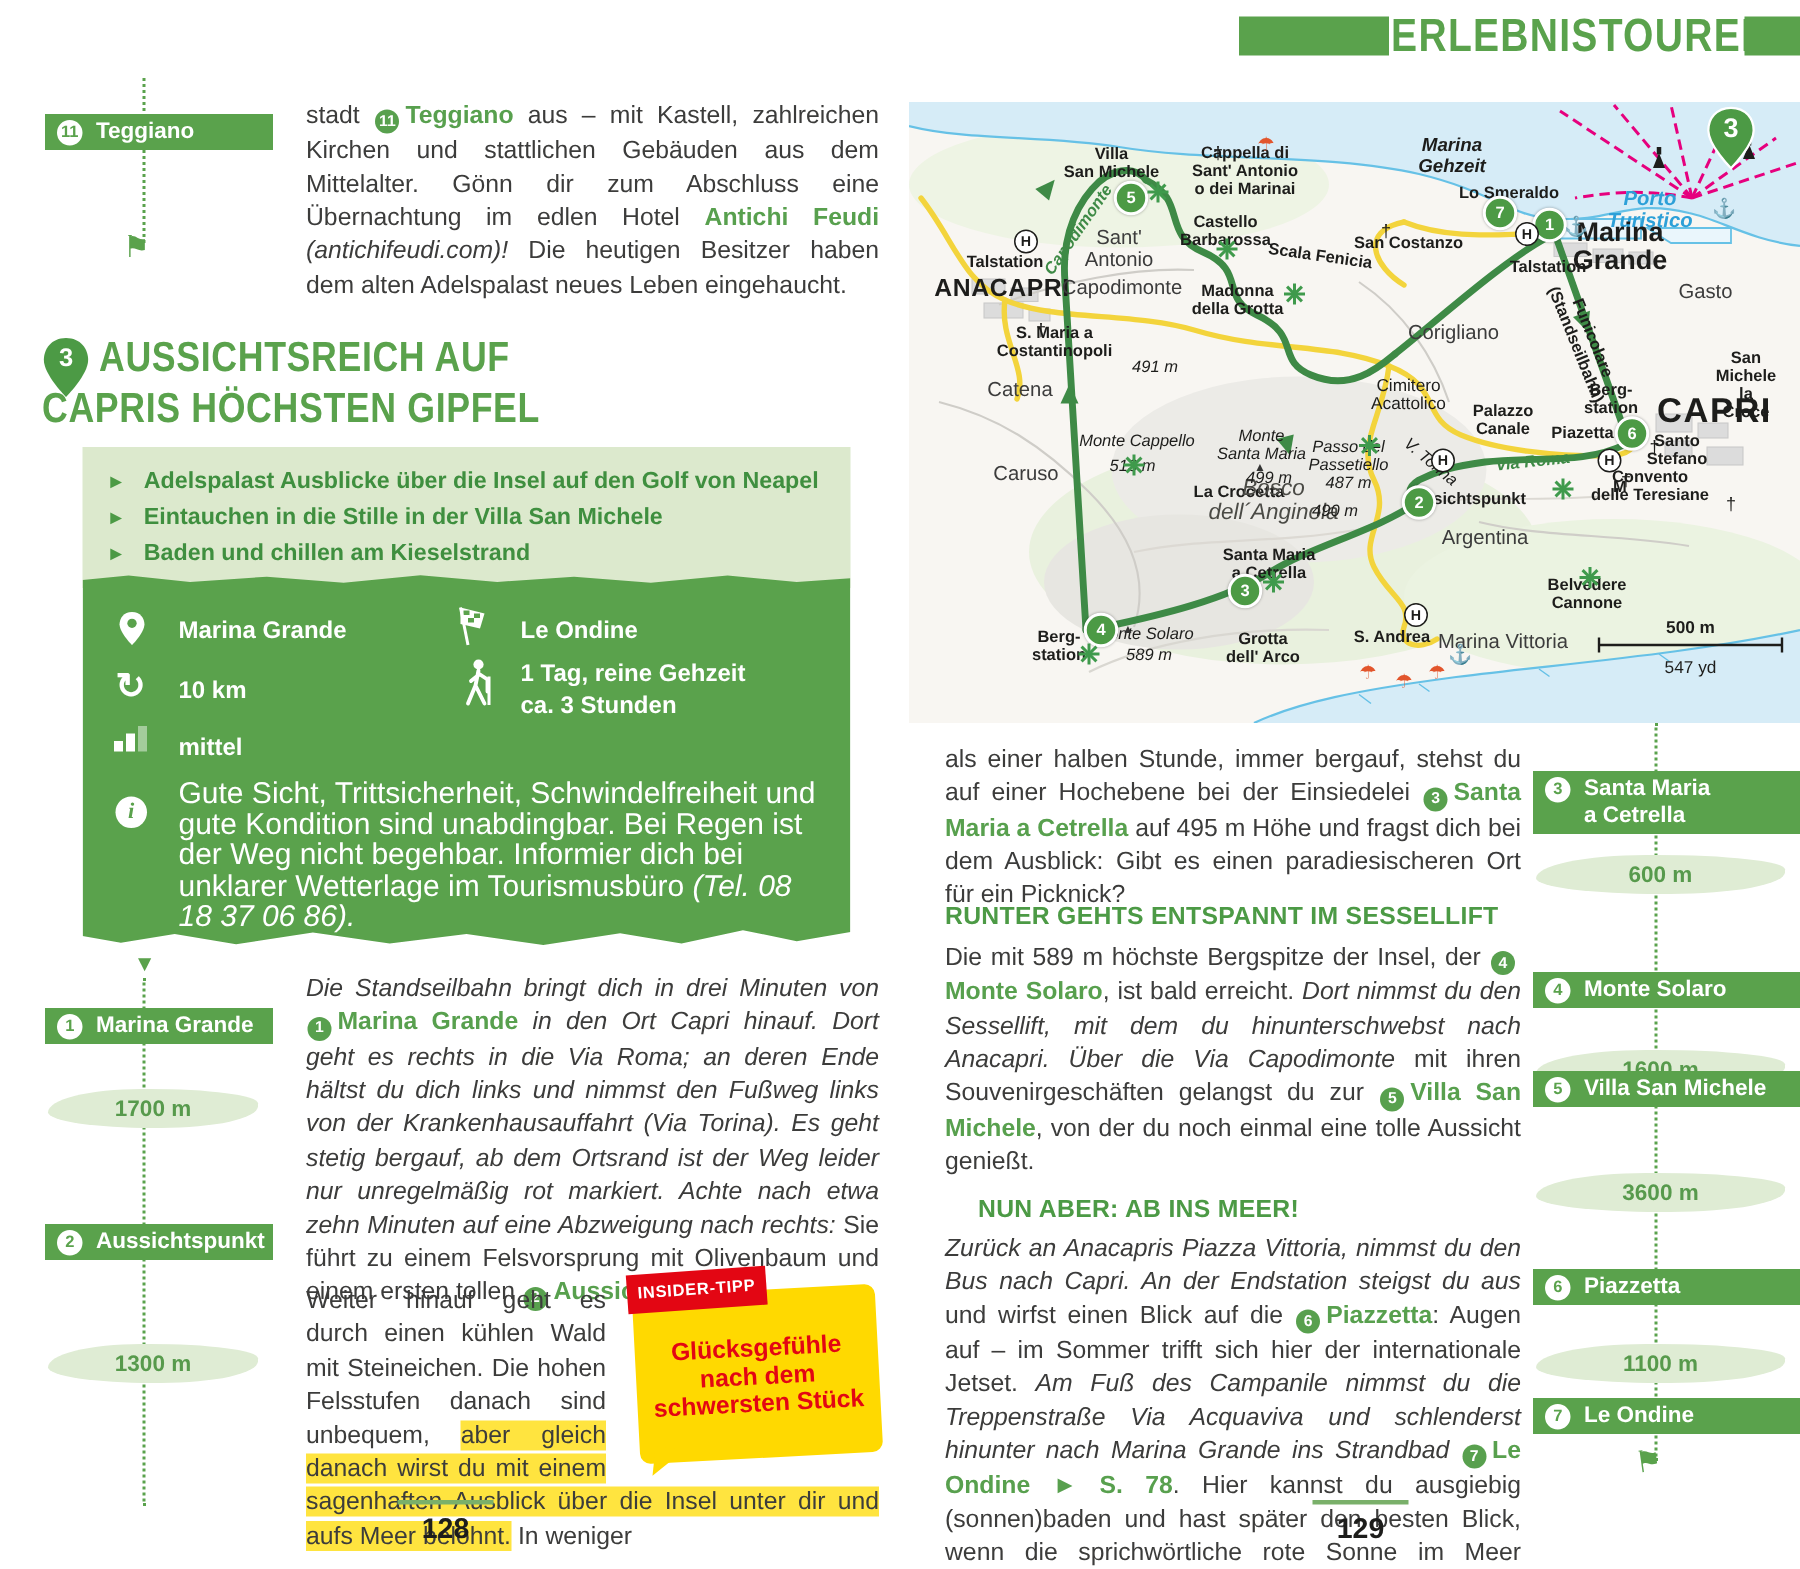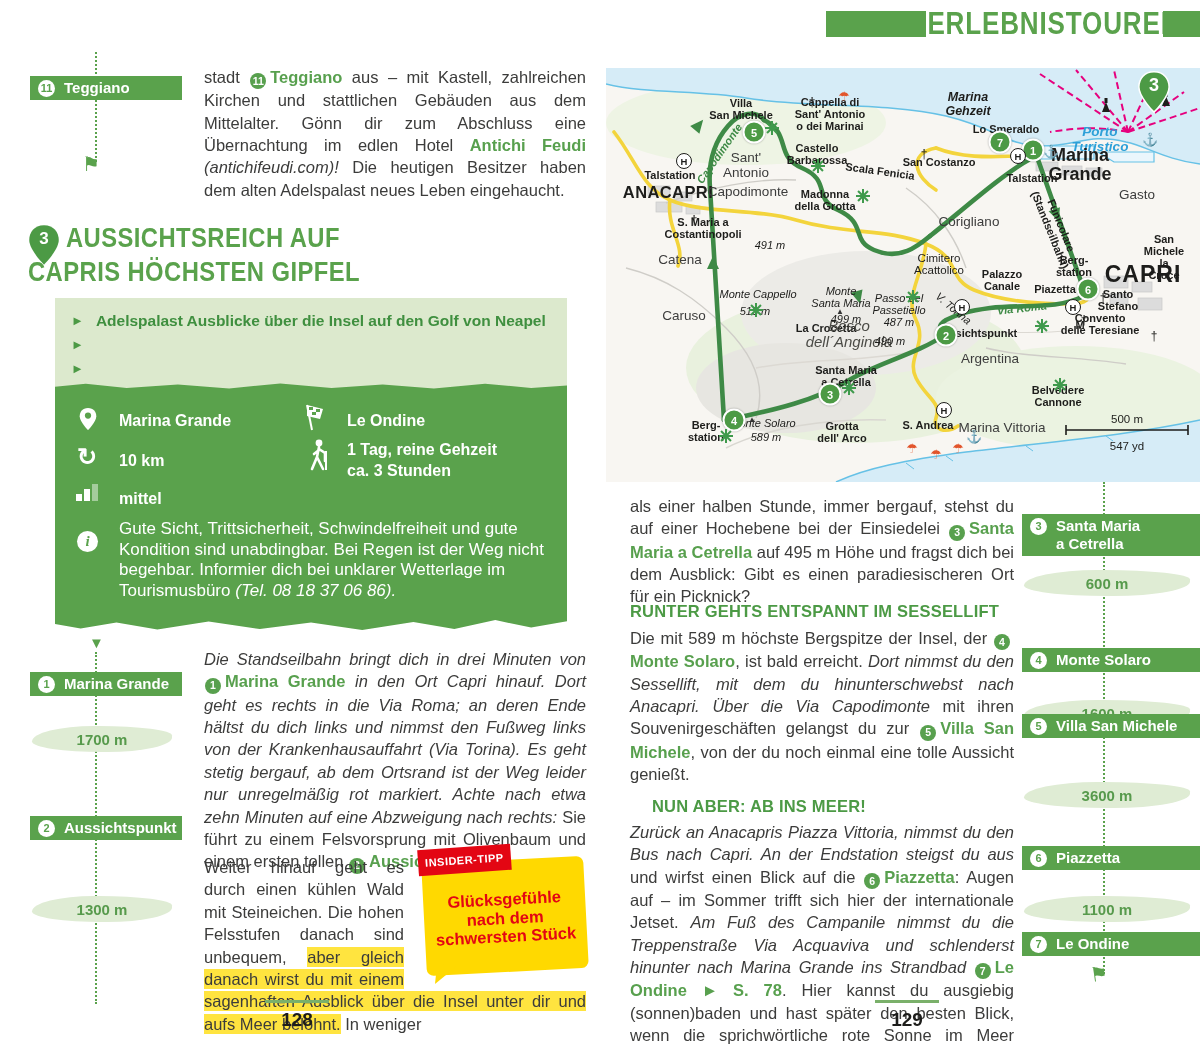--- a/index.html
+++ b/index.html
@@ -37,21 +37,21 @@
               transform:scaleX(.85);transform-origin:left;white-space:nowrap;}
   
   .hibox{position:absolute;background:#dce9cd;padding:11px 16px;}
   .hirow{display:flex;gap:12px;color:#3f8f3f;font-weight:700;font-size:15.5px;line-height:24px;}
   .hirow .arr{color:#4c9a45;font-size:13px;}
   
   .facts{position:absolute;background:#5aa24c;color:#fff;
          clip-path:polygon(0 1.5%,6% .3%,14% 2%,24% .6%,34% 2.2%,44% .2%,54% 2%,64% .6%,74% 2.2%,84% .3%,93% 2%,100% 1%,
                            100% 96.5%,93% 99%,86% 96%,78% 99.6%,70% 96.8%,60% 100%,50% 97%,40% 99.6%,30% 96.6%,20% 99.8%,12% 97%,5% 99.4%,0 97.6%);}
   .facts .fx{position:absolute;font-size:16px;font-weight:600;}
-  .facts .note{font-weight:400;line-height:20.6px;font-size:17px;}
+  .facts .note{font-weight:400;line-height:20.6px;font-size:20px;}
   .fico{position:absolute;color:#fff;}
   .bars i{display:inline-block;width:6px;margin-right:2px;background:#fff;vertical-align:bottom;}
   .infoi{width:21px;height:21px;border-radius:50%;background:#fff;color:#5aa24c;font-weight:800;font-style:italic;
          font-family:"Liberation Serif",serif;display:flex;align-items:center;justify-content:center;font-size:15px;}
   
   .tip-float{float:right;width:170px;height:116px;margin:0 0 6px 12px;position:relative;}
   .tip-bubble{position:absolute;inset:4px 0 0 8px;background:#ffd900;border-radius:7px;transform:rotate(-3deg);
               color:#e30613;font-weight:800;font-size:16.5px;line-height:1.14;text-align:center;
               display:flex;align-items:center;justify-content:center;padding:10px 6px 6px;}
   .tip-tag{position:absolute;top:-9px;left:2px;background:#e30613;color:#fff;font-weight:700;font-size:11px;
@@ -121,24 +121,26 @@
 
     <div class="hibox" style="left:55px;top:298px;width:480px;">
 
         <div class="hirow">
           <span class="arr">►</span>
           <span>Adelspalast Ausblicke über die Insel auf den Golf von Neapel</span>
         </div>
 
         <div class="hirow">
           <span class="arr">►</span>
+          <span>Eintauchen in die Stille in der Villa San Michele</span>
         </div>
 
         <div class="hirow">
           <span class="arr">►</span>
+          <span>Baden und chillen am Kieselstrand</span>
         </div>
       </div>
 
     <div class="facts" style="left:55px;top:383px;width:512px;height:247px;">
       <span class="fico" style="left:24px;top:24px;">
         <svg width="18" height="24" viewBox="-13 -17 26 34">
             <path d="M0,-16 C8,-16 12,-10 12,-4 C12,4 0,16 0,16 C0,16 -12,4 -12,-4 C-12,-10 -8,-16 0,-16 Z" fill="#fff"></path>
             <circle cx="0" cy="-5" r="4.5" fill="#5aa24c"></circle>
           </svg>
       </span>
@@ -326,21 +328,21 @@
           <div class="mlabel grit" style="left: 416px; top: 241px; transform: translate(-50%, -50%) rotate(-6deg);">Via Roma</div>
           <div class="mlabel itd" style="left: 347px; top: 241px; transform: translate(-50%, -50%) rotate(40deg);">V. Torina</div>
           <div class="mlabel b" style="left: 370px; top: 266px;">Aussichtspunkt</div>
           <div class="mlabel b" style="left: 494px; top: 257px;">Convento
 delle Teresiane</div>
           <div class="mlabel reg2" style="left: 384px; top: 291px;">Argentina</div>
           <div class="mlabel b" style="left: 452px; top: 329px;">Belvedere
 Cannone</div>
           <div class="mlabel b" style="left: 322px; top: 358px;">S. Andrea</div>
           <div class="mlabel reg2" style="left: 396px; top: 360px;">Marina Vittoria</div>
-          <div class="mlabel reg" style="left: 521px; top: 351px;">500 m</div>
+          <div class="mlabel reg" style="left: 521px; top: 351px; font-weight: bold;">500 m</div>
           <div class="mlabel reg" style="left: 521px; top: 378px;">547 yd</div>
           <div class="mlabel reg2" style="left: 78px; top: 248px;">Caruso</div>
           <div class="mlabel itd" style="left: 152px; top: 227px;">Monte Cappello</div>
           <div class="mlabel itd" style="left: 149px; top: 244px;">513 m</div>
           <div class="mlabel b" style="left: 172px; top: 261px; margin-left: 48px;">La Crocetta</div>
           <div class="mlabel it2" style="left: 243px; top: 266px;">Bosco
 dell´Anginola</div>
           <div class="mlabel itd" style="left: 235px; top: 230px;">Monte
 Santa Maria</div>
           <div class="mlabel itd" style="left: 240px; top: 252px;">499 m</div>

